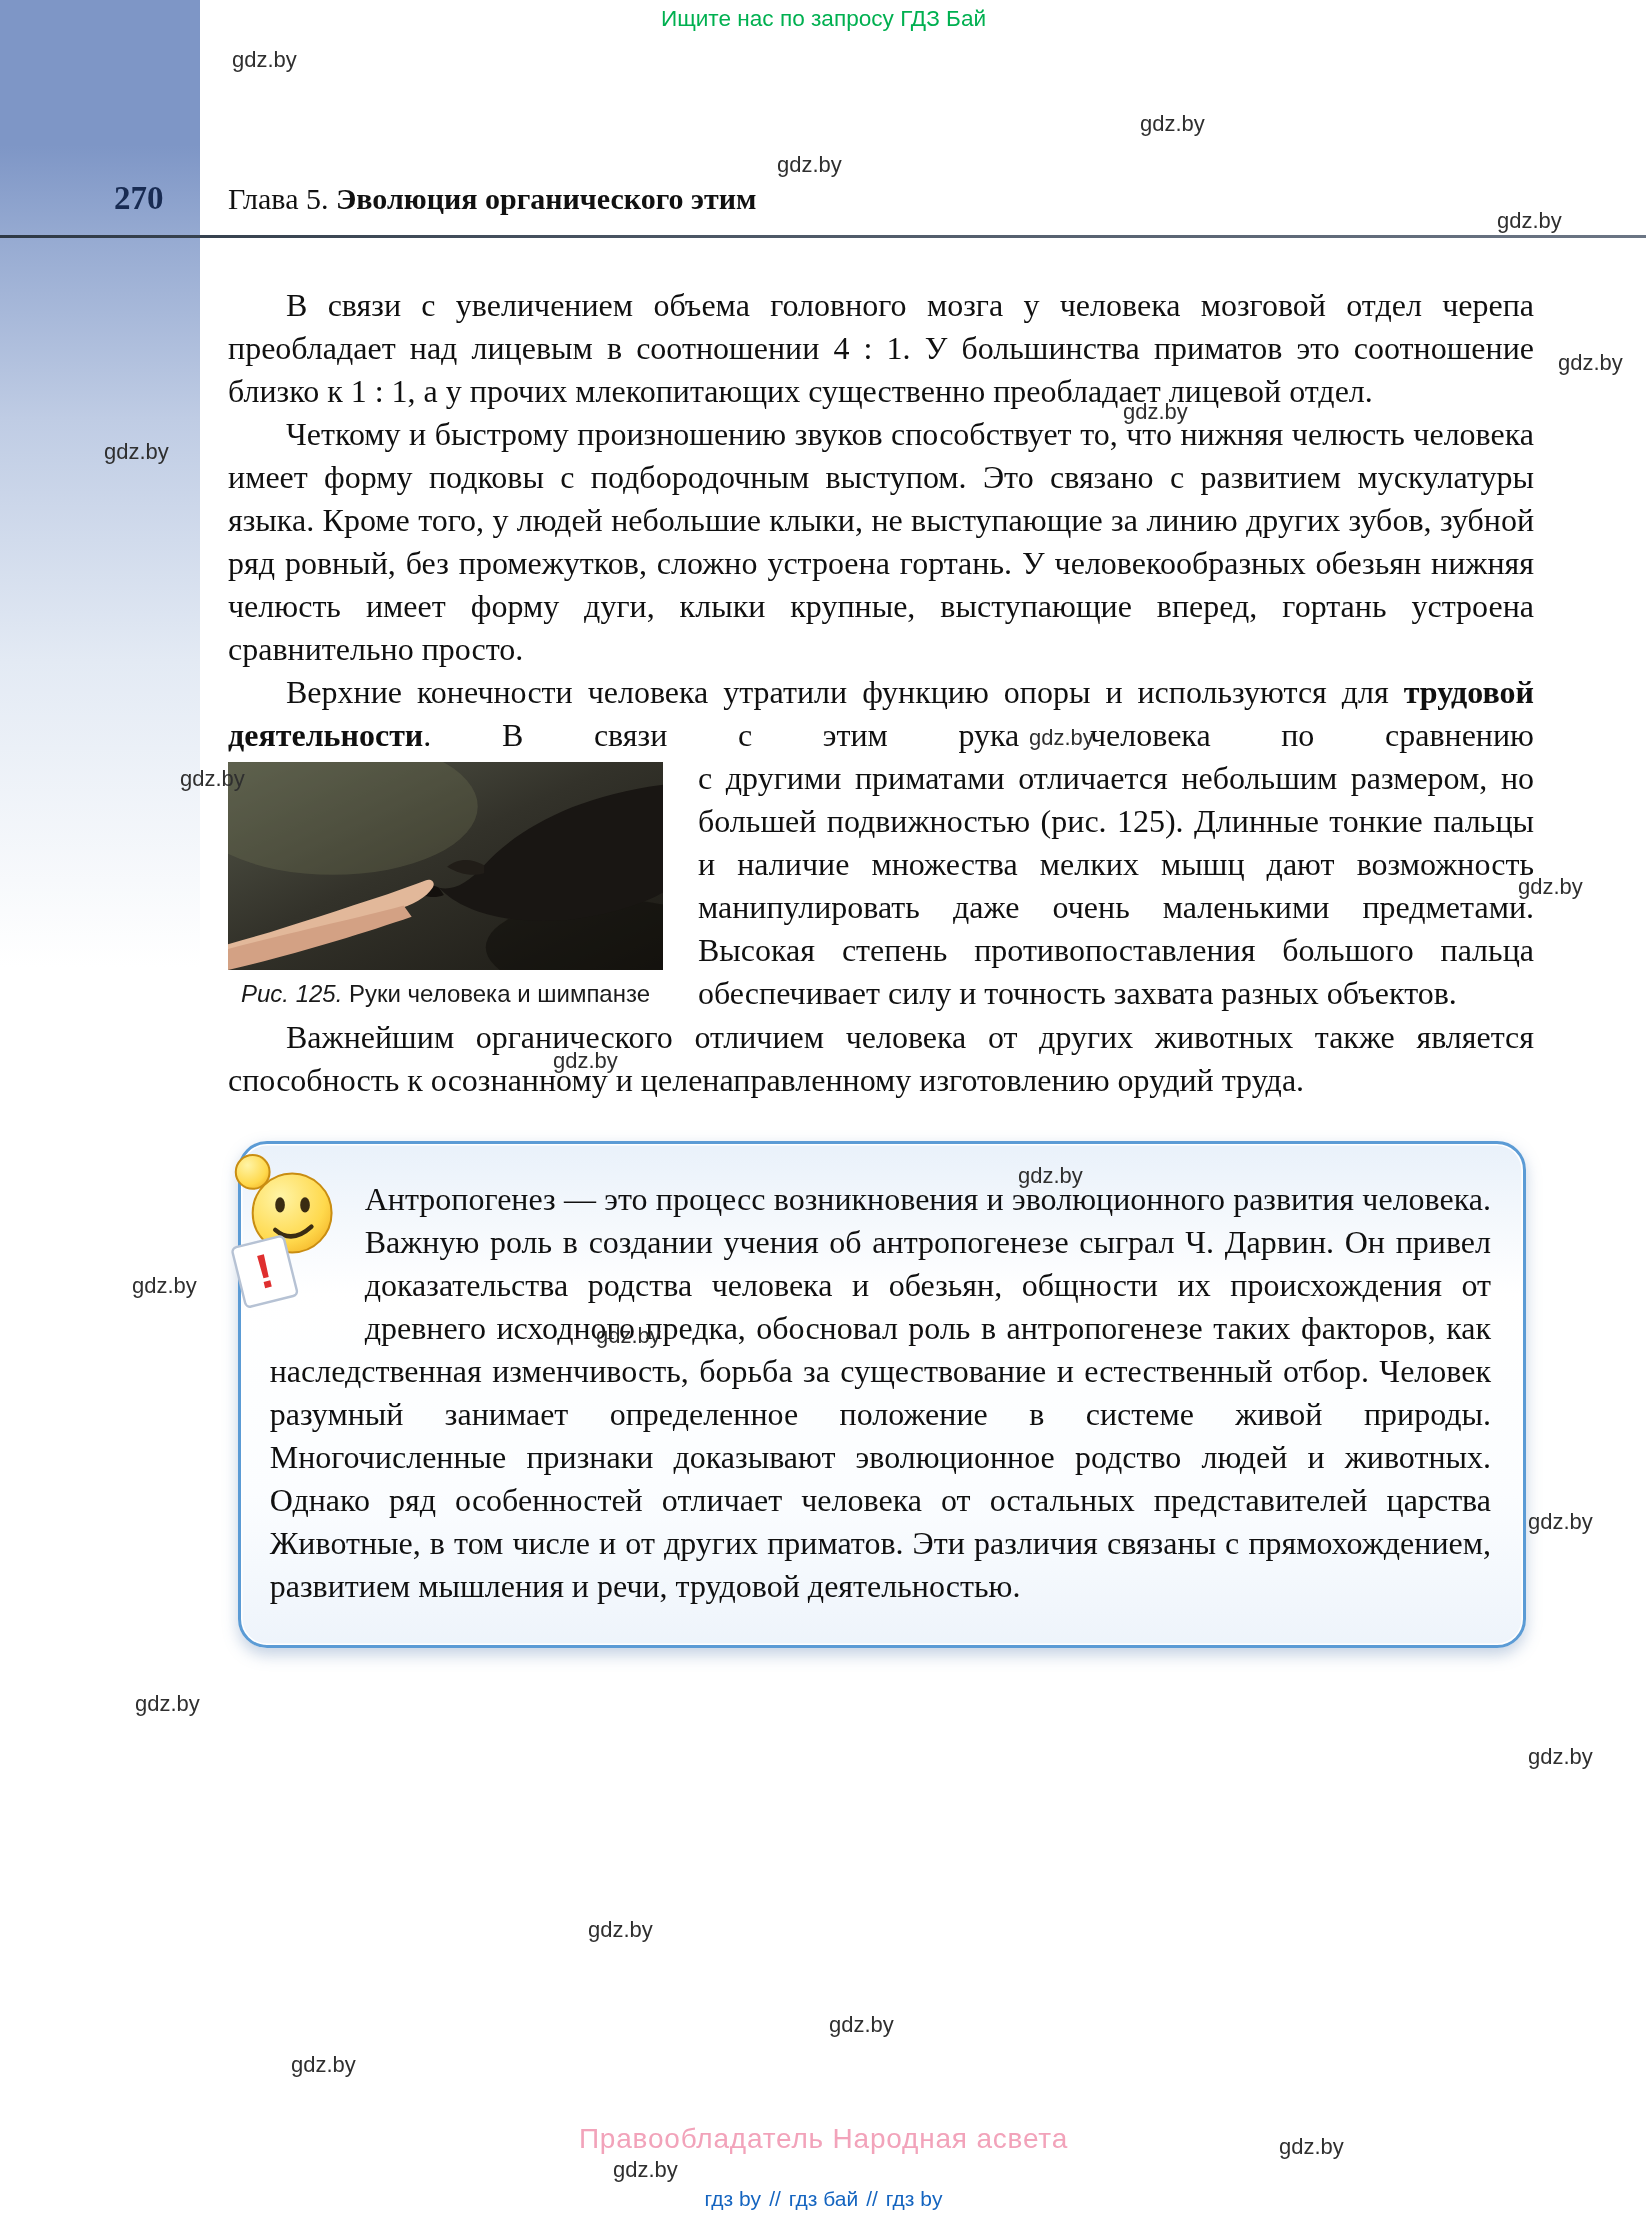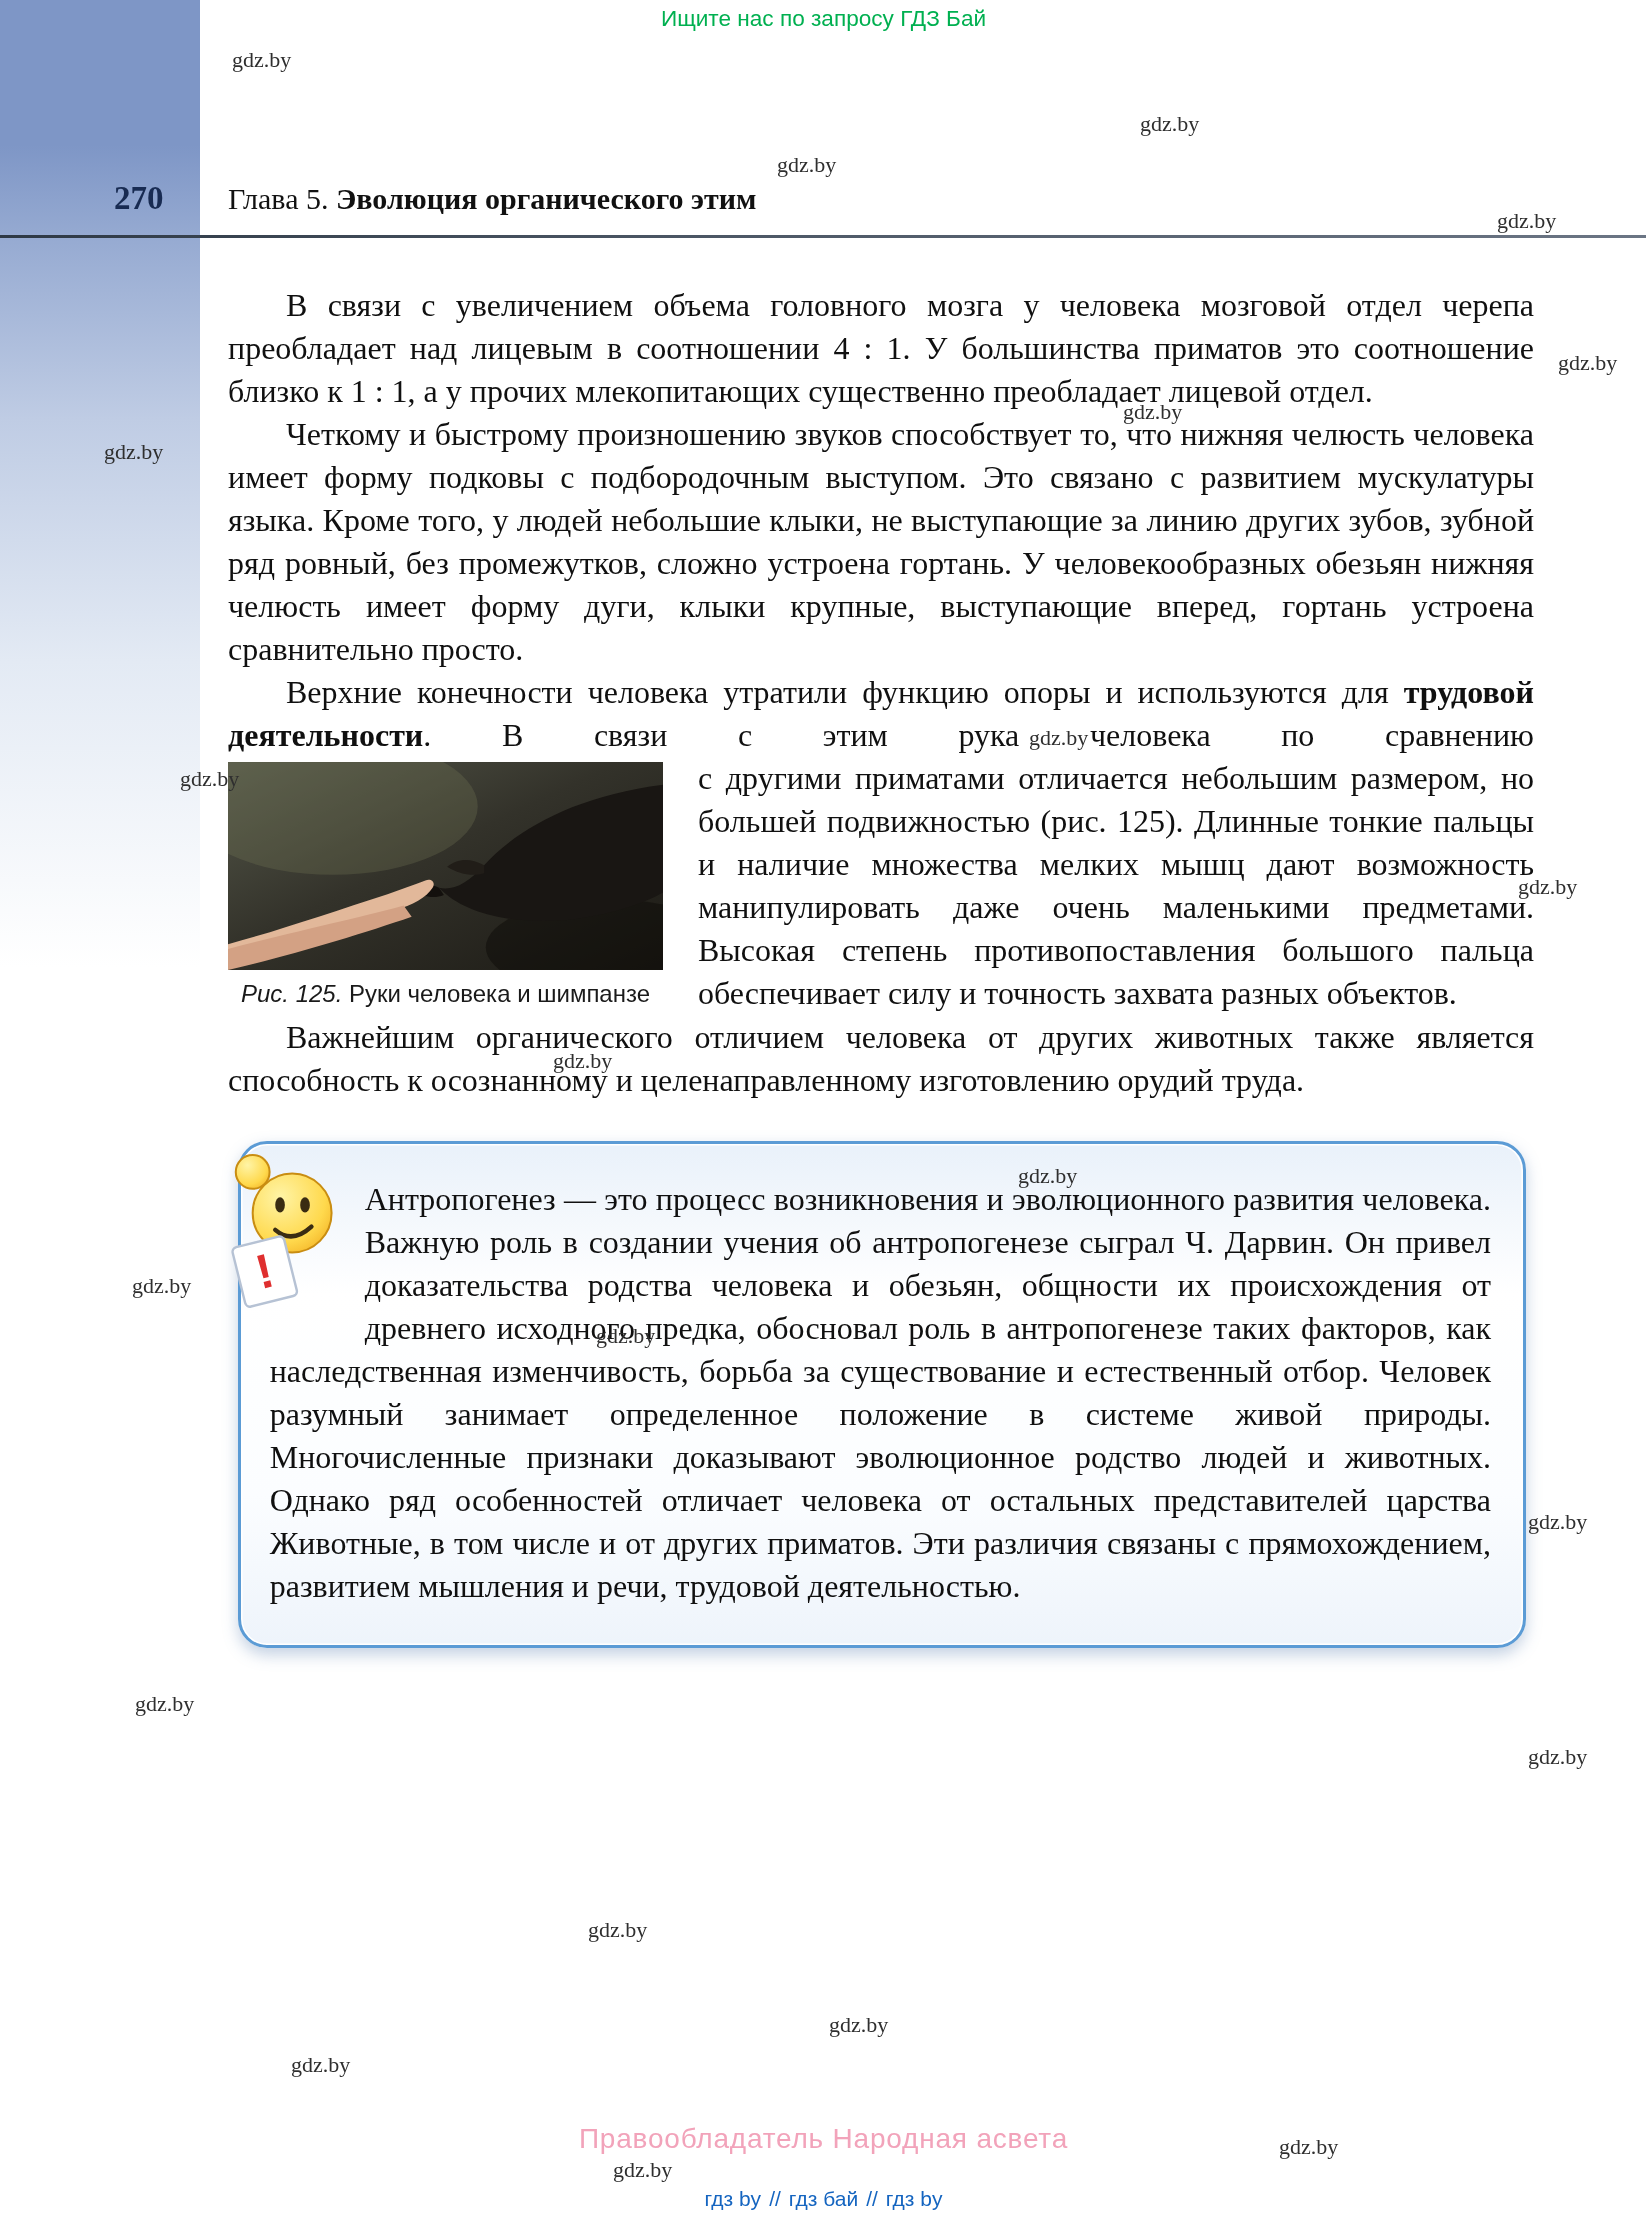--- a/index.html
+++ b/index.html
@@ -93,21 +93,21 @@
     position: absolute; top: 2187px; left: 0; width: 100%;
     text-align: center;
     font-family: "Liberation Sans", sans-serif;
     font-size: 21px; color: #1565c0;
   }
   .footer-links a { color: #1565c0; text-decoration: none; cursor: pointer; }
   .footer-links .sep { color: #1565c0; margin: 0 8px; }
 
   .wm {
     position: absolute;
-    font-family: Liberation Serif, serif;
+    font-family: Liberation Sans, sans-serif;
     font-size: 22px; color: #2f2f2f; white-space: nowrap;
   }
 </style>
 </head>
 <body>
 
 <div class="page">
 
   <div class="left-strip"></div>
 

